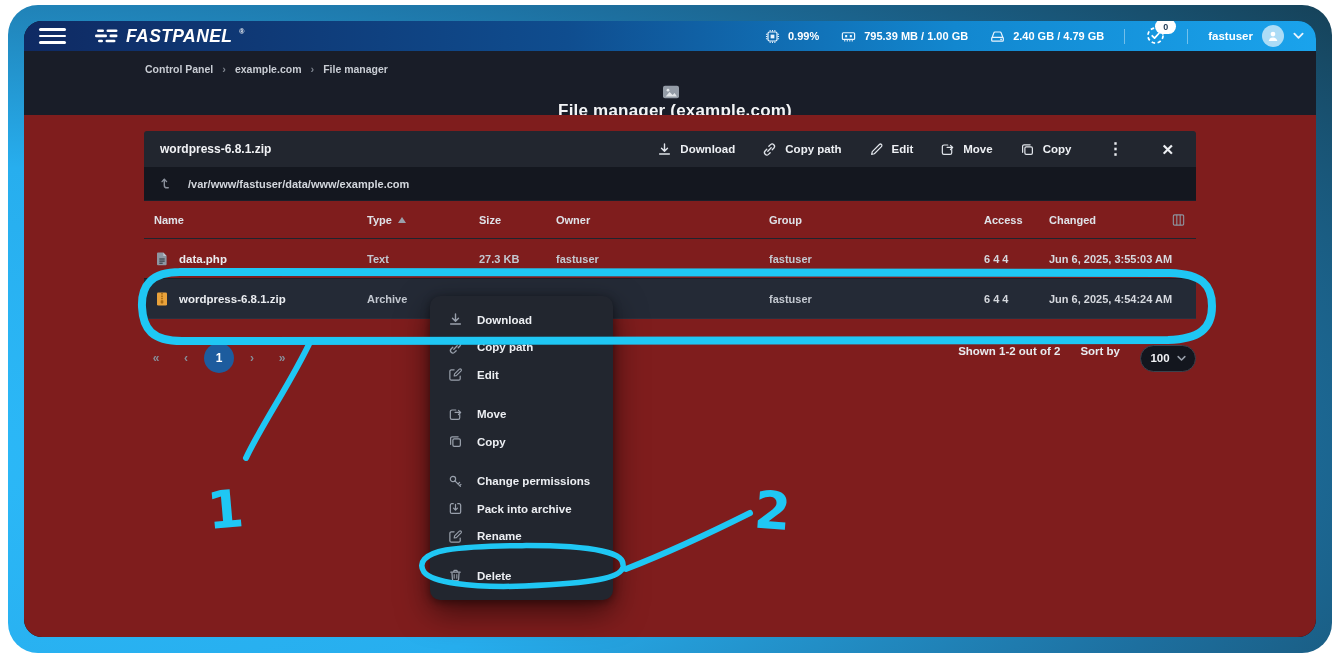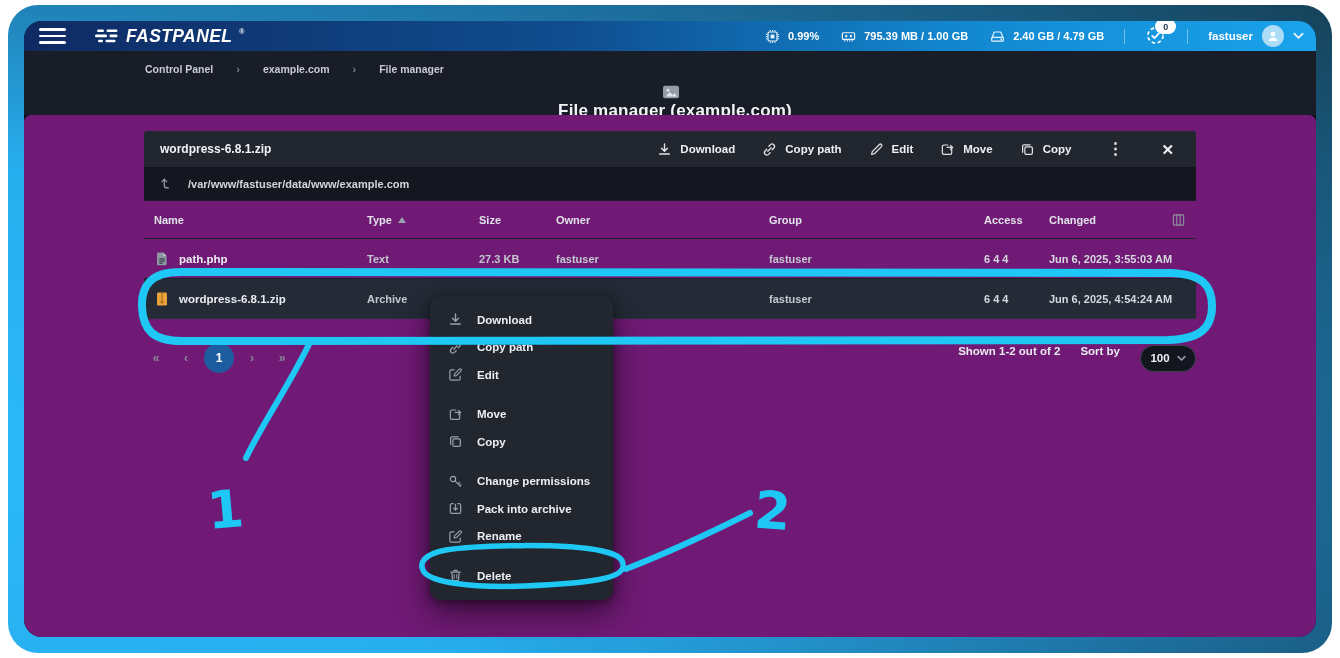--- a/index.html
+++ b/index.html
@@ -30,33 +30,33 @@
     font-size:9px;font-weight:700;display:flex;align-items:center;justify-content:center;padding:0 3px;}
   .user{display:flex;align-items:center;gap:9px;}
   .user-name{font-size:11.5px;font-weight:700;color:#fff;}
   .avatar{width:22px;height:22px;border-radius:50%;background:#acdcf6;display:flex;align-items:center;justify-content:center;}
   .avatar svg{width:14px;height:14px;display:block;}
   .chev{color:#eaf4fd;}
   .chev svg{width:11px;height:8px;display:block;}
 
   
   .subheader{height:64px;flex:0 0 64px;background:#191d28;padding:12px 120px 0 121px;box-sizing:border-box;}
-  .breadcrumb{display:flex;align-items:center;gap:23px;font-size:10.5px;font-weight:700;color:#c8ccd3;}
+  .breadcrumb{display:flex;align-items:center;gap:9px;font-size:10.5px;font-weight:700;color:#c8ccd3;}
   .crumb-sep{color:#7e848e;font-size:11px;}
   .title-row{display:flex;align-items:center;margin-top:8px;flex-direction:column;}
   .title-icon svg{display:block;width:18px;height:18px;}
   .page-title{font-size:17px;font-weight:700;color:#f3f4f6;margin:0 0 0 9px;letter-spacing:.2px;}
   .title-actions{margin-left:auto;display:flex;align-items:center;gap:30px;}
   .round-badge{width:25px;height:25px;border-radius:50%;background:#2abfa4;display:flex;align-items:center;justify-content:center;cursor:pointer;}
   .round-badge svg{width:13px;height:13px;}
   .ghost-ic{color:#e3e6ea;cursor:pointer;display:flex;}
   .ghost-ic svg{width:19px;height:19px;display:block;}
 
   
-  .main{flex:1;background:#701a75;position:relative;border-radius:7px;}
+  .main{flex:1;background:#7f1d1d;position:relative;}
   .fm{width:1052px;margin:16px auto 0;}
   .fm-toolbar{height:36px;background:#22262f;border-radius:3px 3px 0 0;display:flex;align-items:center;padding:0 16px;box-sizing:border-box;}
   .sel-file{font-size:12px;font-weight:700;color:#f1f2f5;margin-right:auto;}
   .tb-actions{display:flex;align-items:center;gap:27px;}
   .tb-btn{display:flex;align-items:center;gap:8px;background:none;border:0;padding:0;color:#eef0f4;font-family:inherit;
     font-size:11.5px;font-weight:700;cursor:pointer;}
   .tb-btn .icon svg{width:15px;height:15px;display:block;color:#dfe3e9;}
   .tb-kebab{margin-left:30px;font-size:16px;font-weight:700;color:#e8ebef;background:none;border:0;cursor:pointer;line-height:1;}
   .tb-close{margin-left:26px;font-size:15px;font-weight:700;color:#eef0f4;background:none;border:0;cursor:pointer;line-height:1;}
   .fm-pathbar{height:34px;background:#14171f;display:flex;align-items:center;gap:13px;padding:0 16px;box-sizing:border-box;border-bottom:1px solid #1b1f29;}
@@ -348,21 +348,21 @@
           <div>
               <div class="frow grid-cols">
                 <span class="c-name">
                   <span class="icon ">
                     <svg viewBox="0 0 16 16">
                       <path d="M4 1.6h5.3l3.3 3.3v8.4a1 1 0 0 1-1 1H4a1 1 0 0 1-1-1V2.6a1 1 0 0 1 1-1z" fill="#8d96a2"></path>
                       <path d="M9.3 1.6v3.3h3.3z" fill="#bcc3cc"></path>
                       <path d="M5.3 8h5.4M5.3 10.1h5.4M5.3 12.2h3.4" stroke="#272c35" stroke-width="1"></path>
                     </svg>
                   </span>
-                  <span>path.php</span>
+                  <span>data.php</span>
                 </span>
                 <span class="c-dim">Text</span>
                 <span class="c-dim">27.3 KB</span>
                 <span class="c-dim">fastuser</span>
                 <span class="c-dim">fastuser</span>
                 <span class="c-access">6 4 4</span>
                 <span class="c-date">Jun 6, 2025, 3:55:03 AM</span>
               </div>
               <div class="frow grid-cols selected">
                 <span class="c-name">

